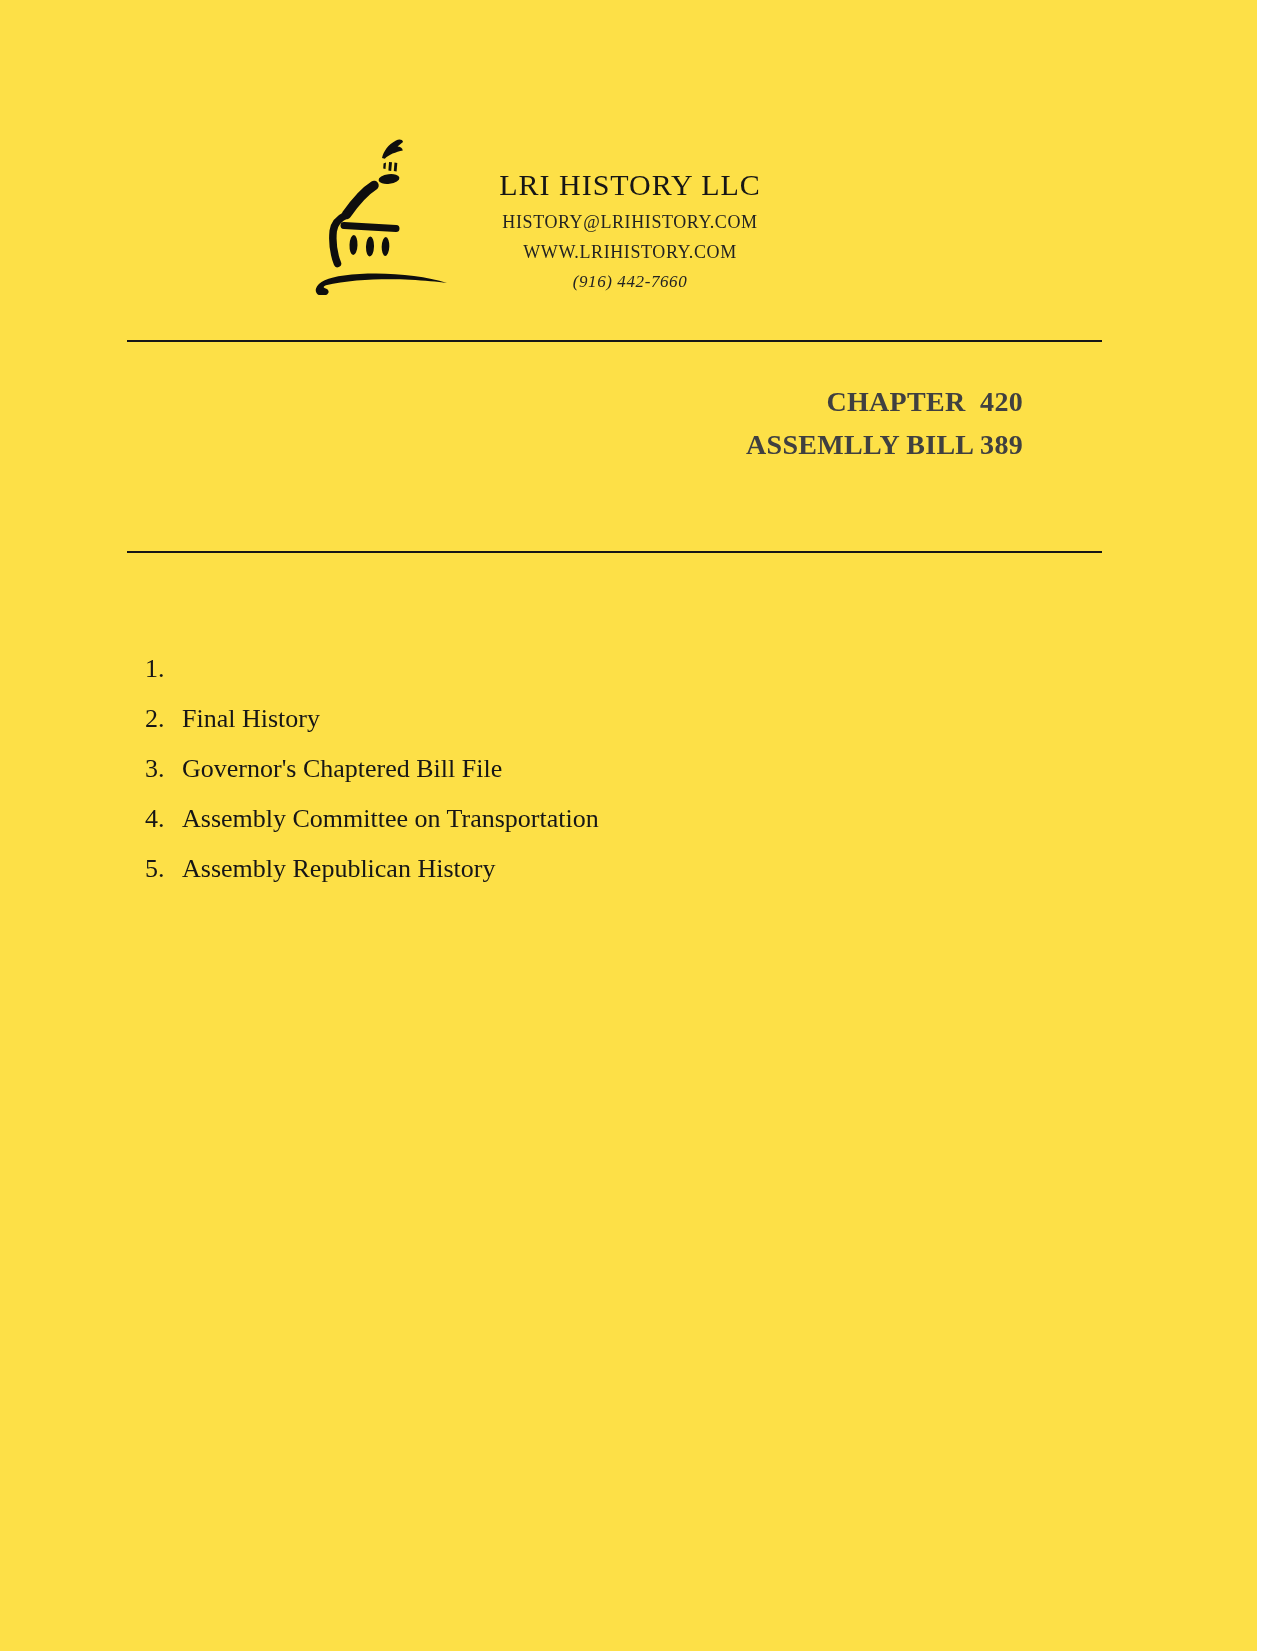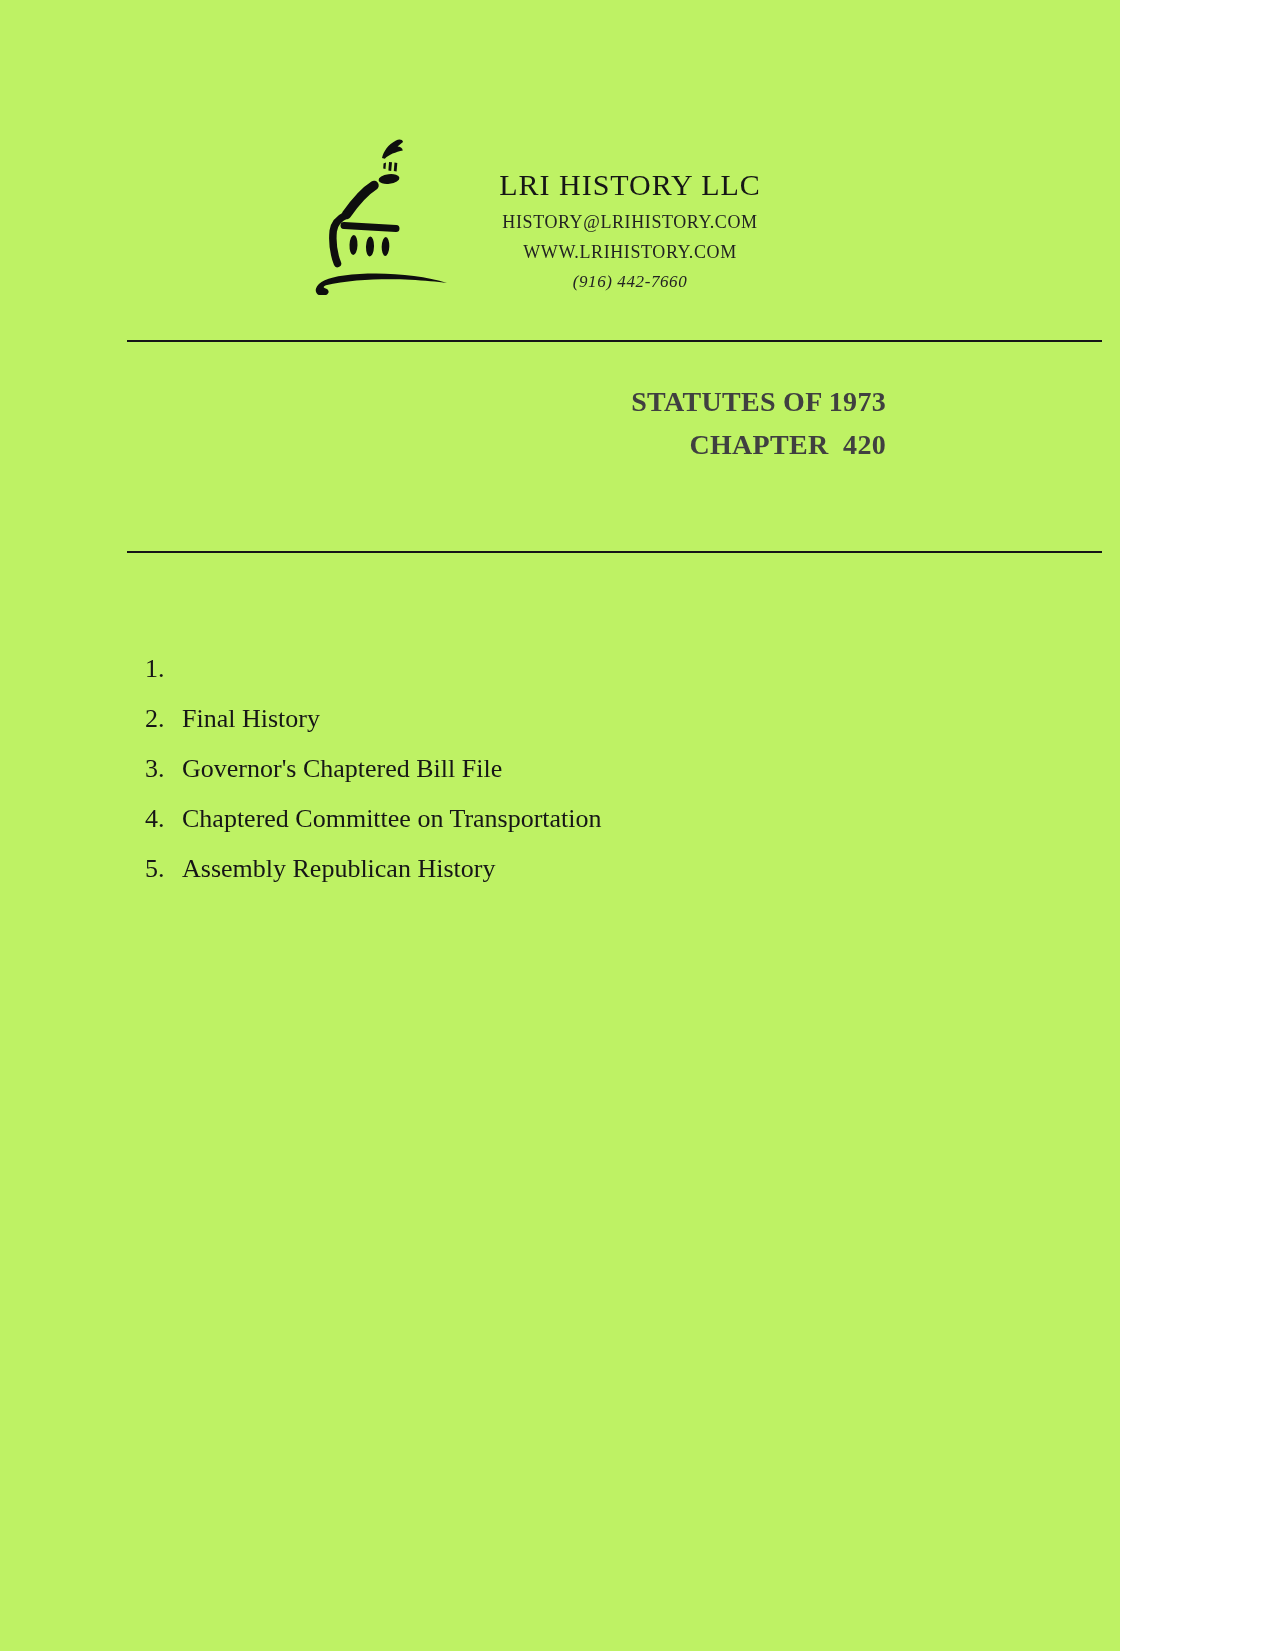--- a/index.html
+++ b/index.html
@@ -2,23 +2,23 @@
 <html><head>
 <meta charset="utf-8">
 <style>
   html, body {
     margin: 0;
     padding: 0;
     background: #ffffff;
   }
   .page {
     position: relative;
-    width: 1120px;
+    width: 1257px;
     height: 1651px;
-    background: #bef264;
+    background: #fde047;
     font-family: "Liberation Serif", "DejaVu Serif", serif;
     color: #1a1a1a;
     overflow: hidden;
   }
 
   
   .logo {
     position: absolute;
     left: 290px;
     top: 125px;
@@ -149,42 +149,42 @@
     <div class="contact-lines">
       <div class="email-line">HISTORY@LRIHISTORY.COM</div>
       <div class="website-line">WWW.LRIHISTORY.COM</div>
       <div class="phone-line">(916) 442-7660</div>
     </div>
   </div>
 
   <div class="rule rule-top"></div>
 
   <div class="reference-block">
-    <div class="ref-line">STATUTES OF 1973</div>
     <div class="ref-line">CHAPTER  420</div>
+    <div class="ref-line">ASSEMLLY BILL 389</div>
   </div>
 
   <div class="rule rule-bottom"></div>
 
 
   <div class="toc-list">
     <div class="toc-item">
       <span class="toc-num">1.</span>
     </div>
     <div class="toc-item">
       <span class="toc-num">2.</span>
       <span class="toc-label">Final History</span>
     </div>
     <div class="toc-item">
       <span class="toc-num">3.</span>
       <span class="toc-label">Governor's Chaptered Bill File</span>
     </div>
     <div class="toc-item">
       <span class="toc-num">4.</span>
-      <span class="toc-label">Chaptered Committee on Transportation</span>
+      <span class="toc-label">Assembly Committee on Transportation</span>
     </div>
     <div class="toc-item">
       <span class="toc-num">5.</span>
       <span class="toc-label">Assembly Republican History</span>
     </div>
   </div>
 
 </div>
 
 </body></html>

